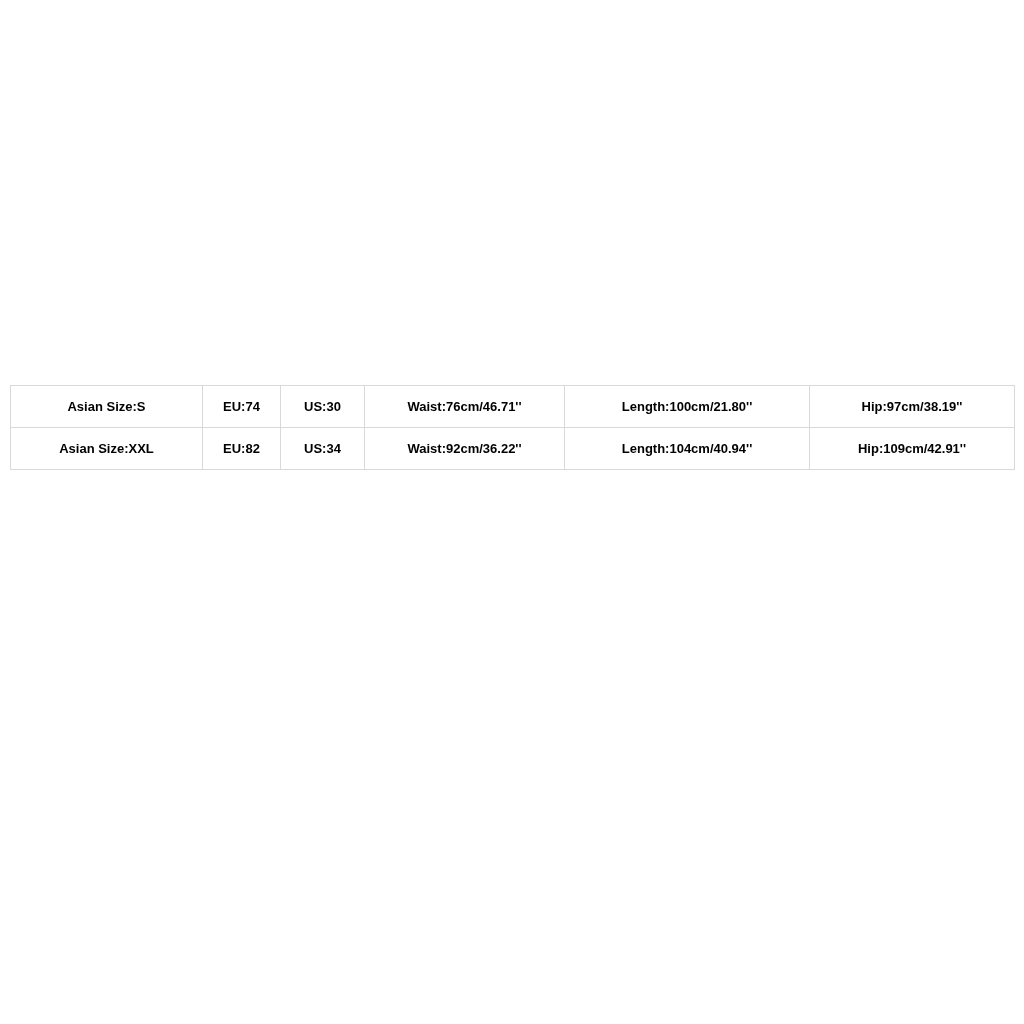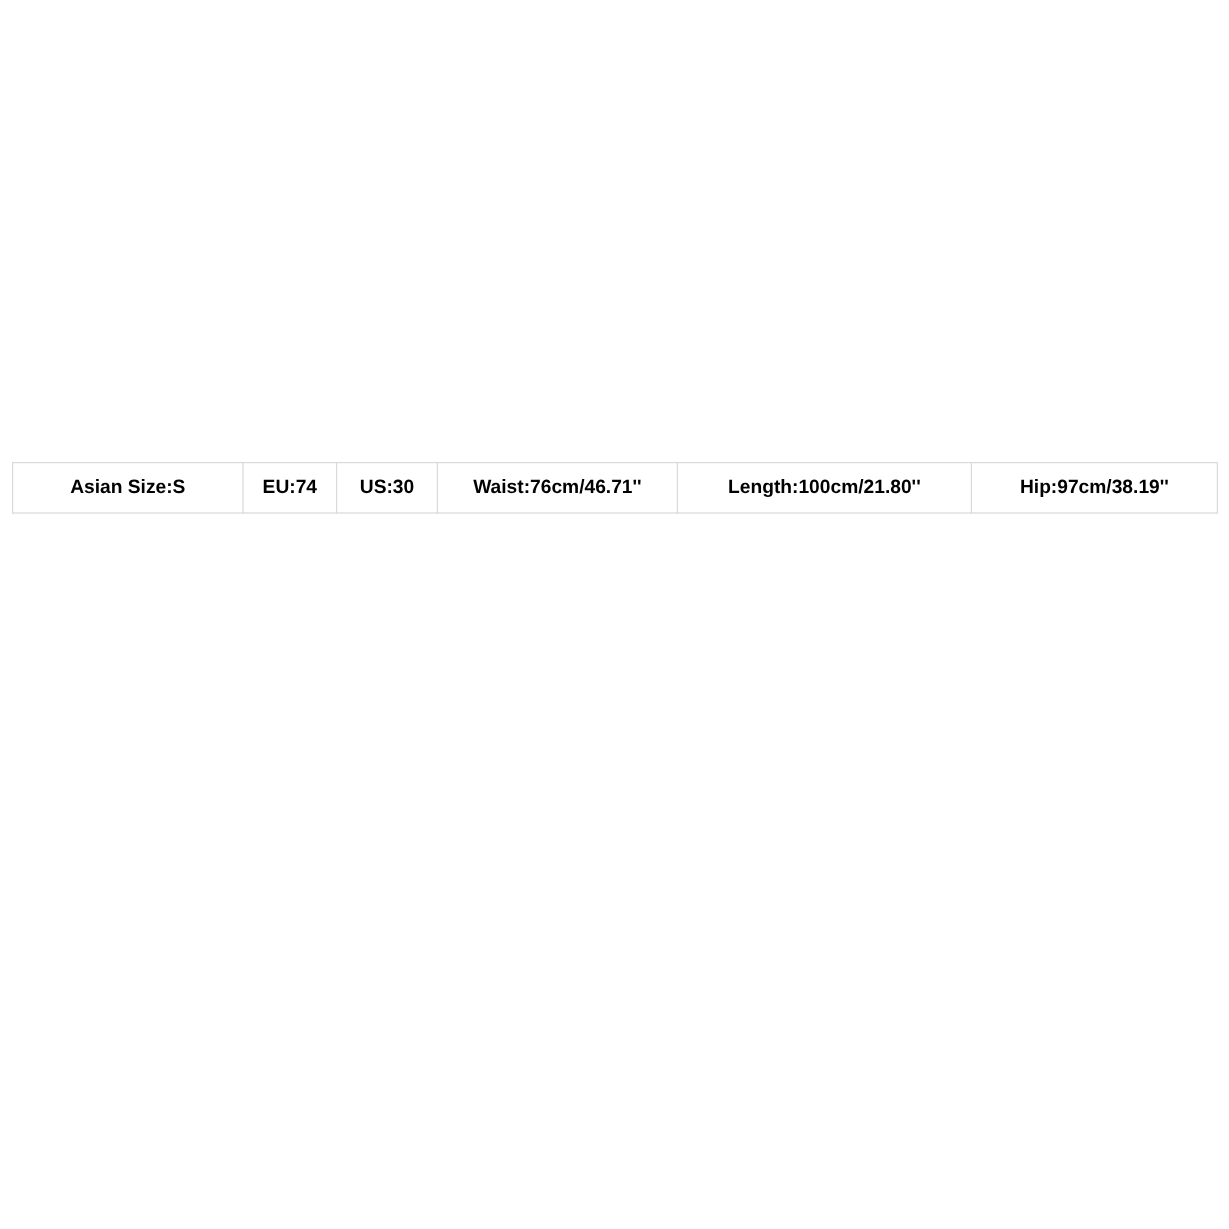--- a/index.html
+++ b/index.html
@@ -27,21 +27,21 @@
     background: #ffffff;
   }
   table.size-chart td {
     border: 1px solid #d9d9d9;
     height: 41px;
     padding: 0 6px;
     text-align: center;
     vertical-align: middle;
     color: #000000;
     font-weight: bold;
-    font-size: 16px;
+    font-size: 13px;
     white-space: nowrap;
     overflow: hidden;
   }
   table.size-chart col.c0 { width: 192px; }
   table.size-chart col.c1 { width: 78px; }
   table.size-chart col.c2 { width: 84px; }
   table.size-chart col.c3 { width: 200px; }
   table.size-chart col.c4 { width: 245px; }
   table.size-chart col.c5 { width: 205px; }
 </style>
@@ -60,15 +60,23 @@
     </colgroup>
     <tbody>
       <tr>
         <td>Asian Size:S</td>
         <td>EU:74</td>
         <td>US:30</td>
         <td>Waist:76cm/46.71''</td>
         <td>Length:100cm/21.80''</td>
         <td>Hip:97cm/38.19''</td>
       </tr>
+      <tr>
+        <td>Asian Size:XXL</td>
+        <td>EU:82</td>
+        <td>US:34</td>
+        <td>Waist:92cm/36.22''</td>
+        <td>Length:104cm/40.94''</td>
+        <td>Hip:109cm/42.91''</td>
+      </tr>
     </tbody>
   </table>
 </div>
 
 </body></html>

